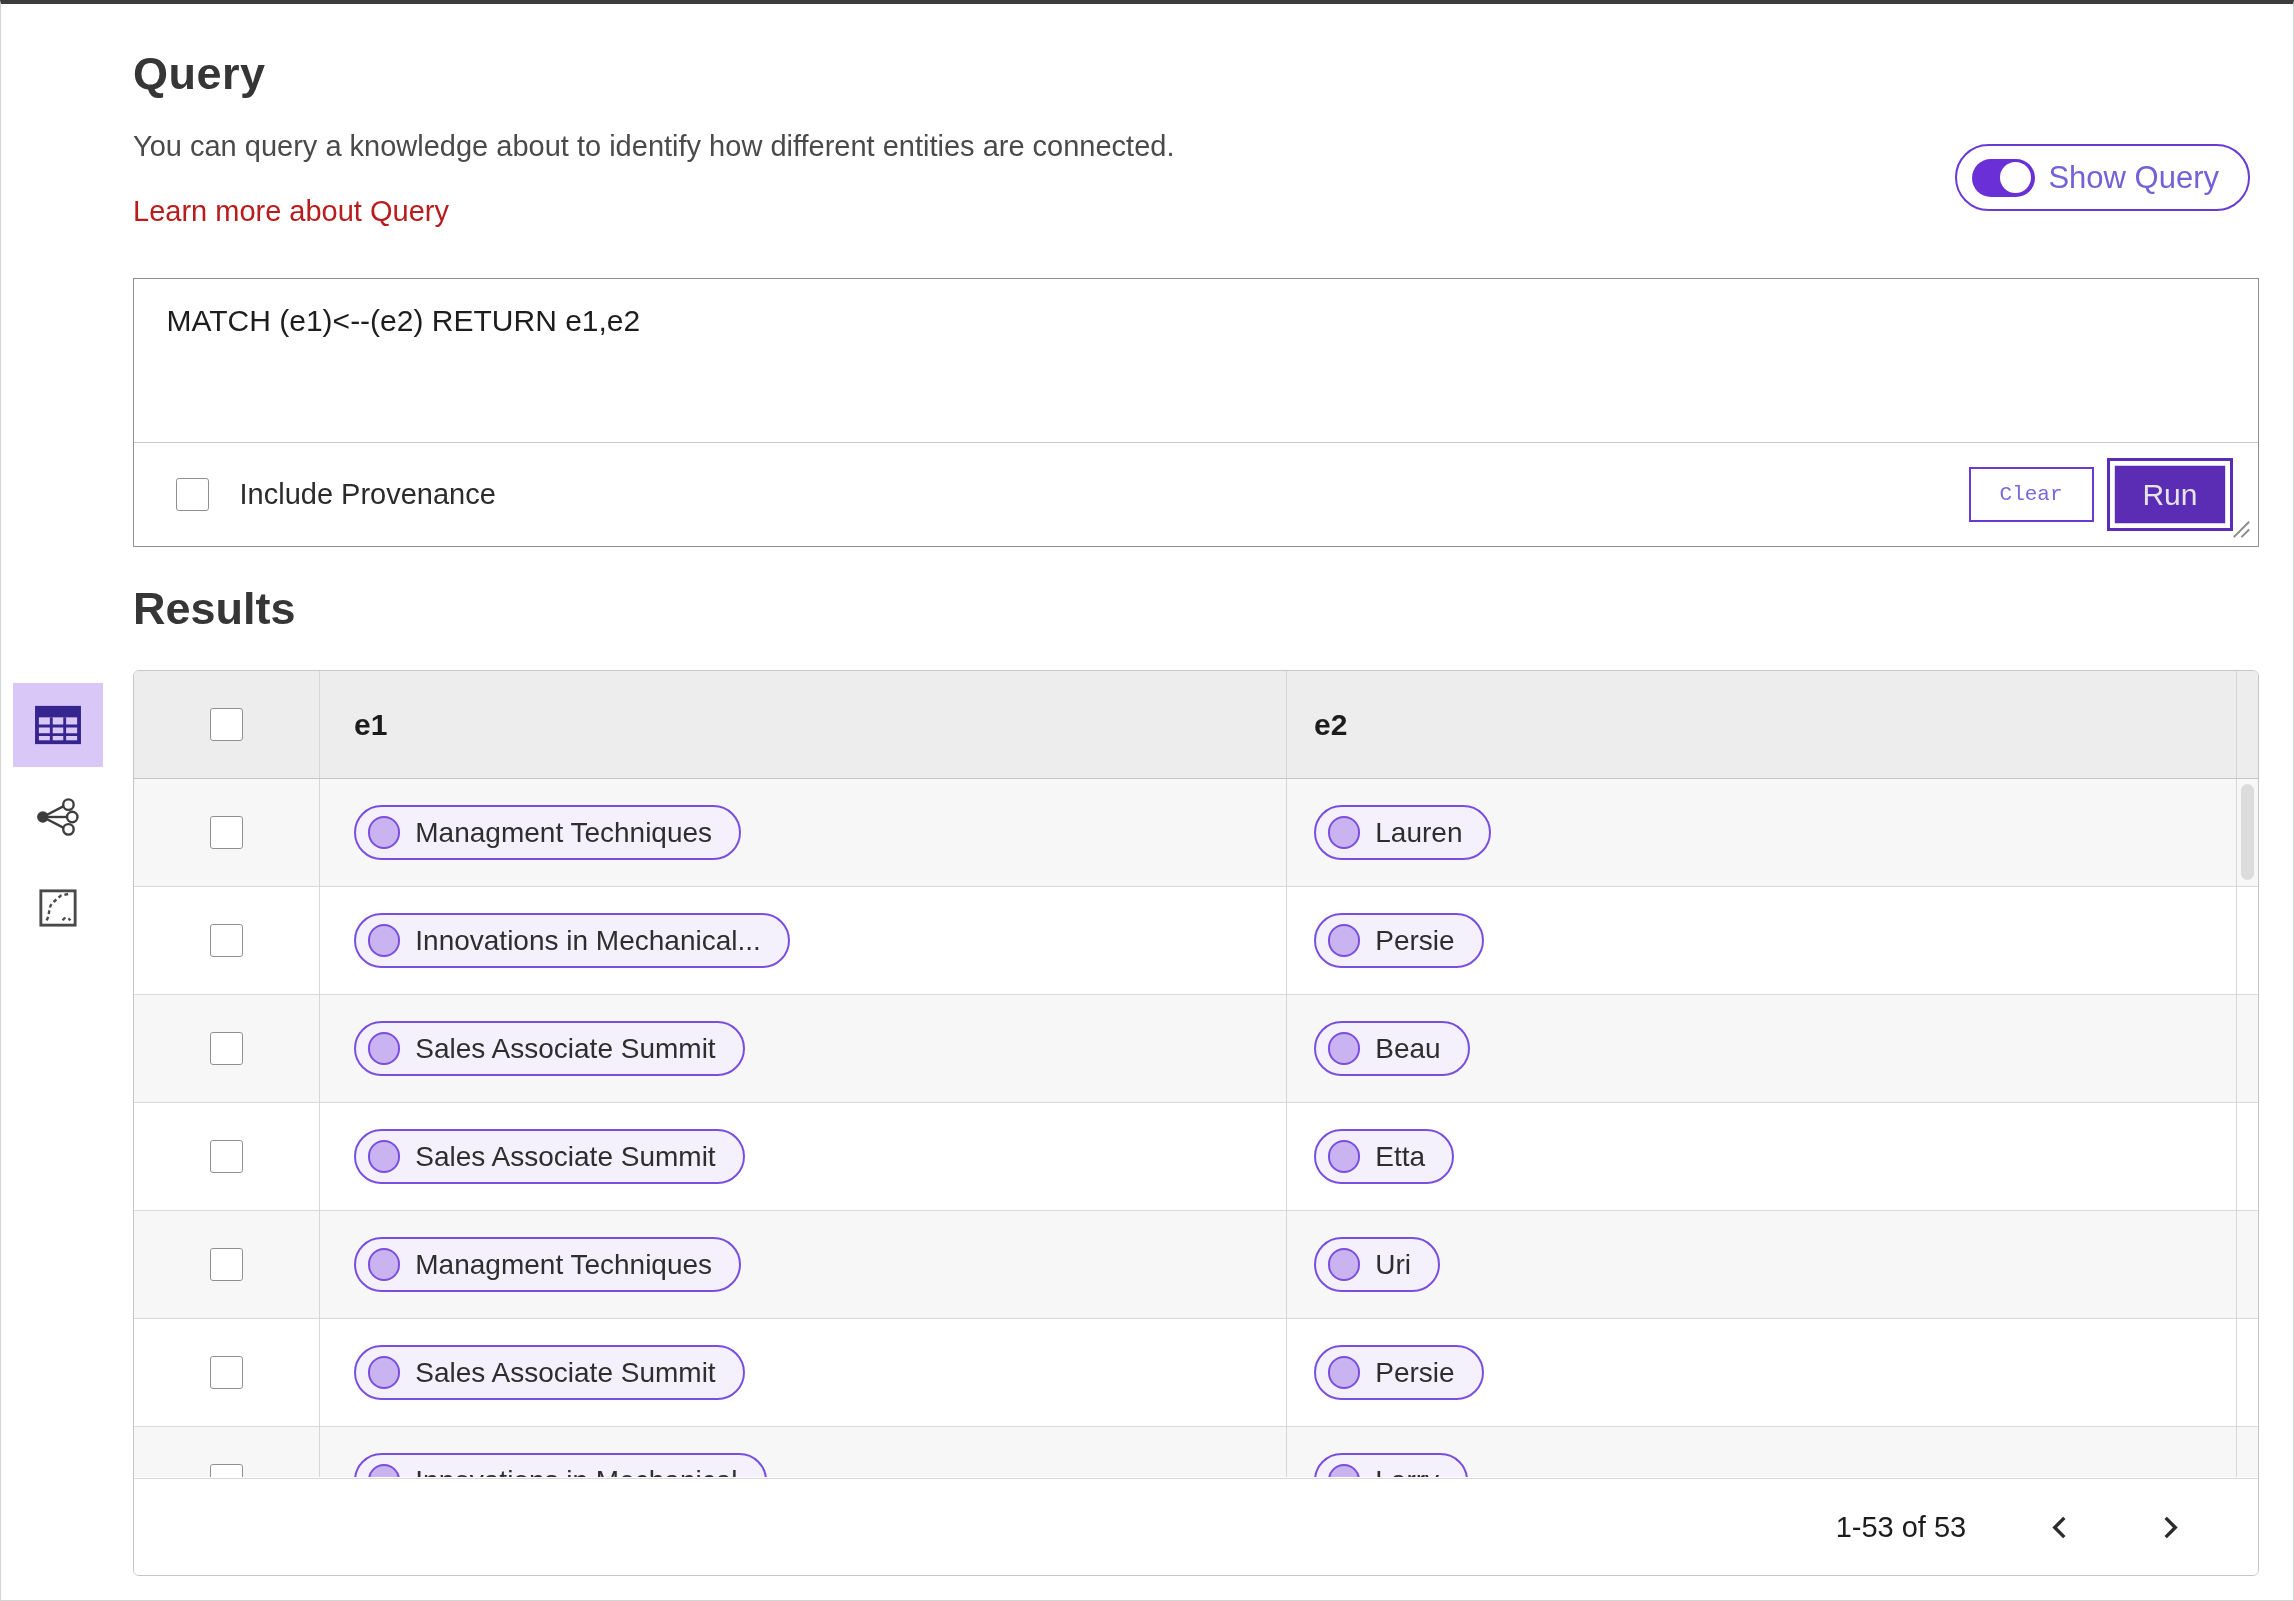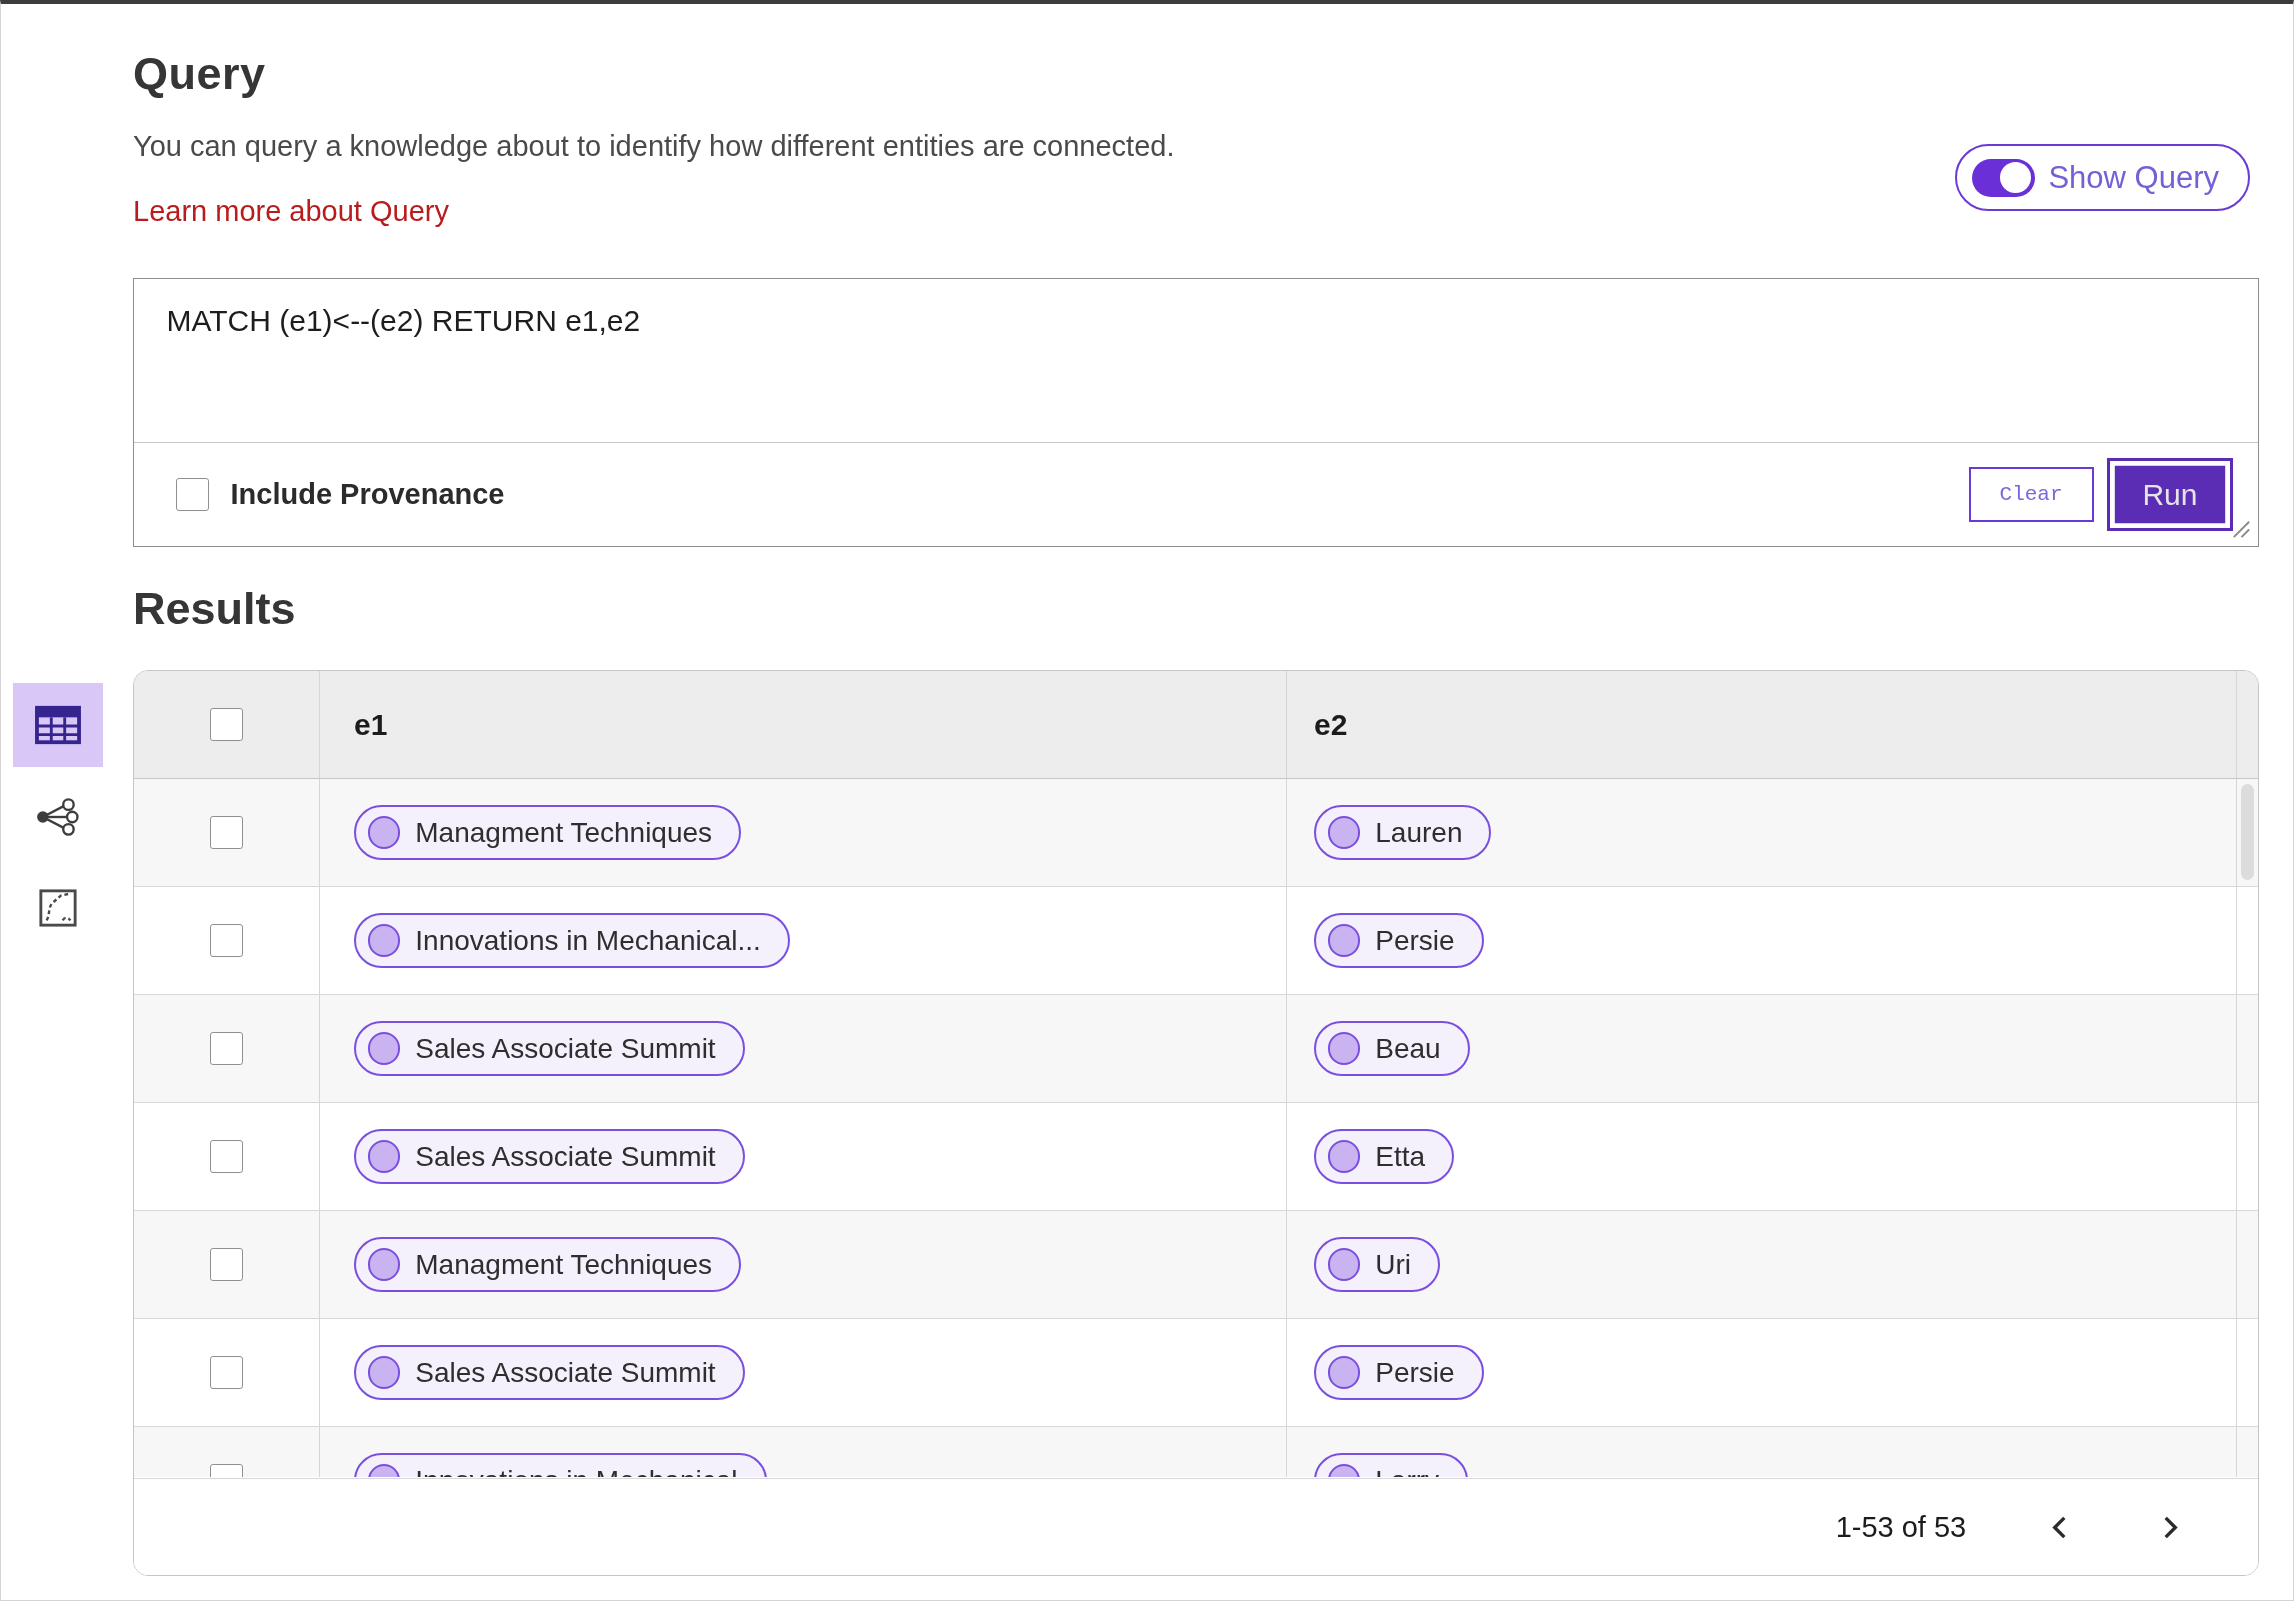--- a/index.html
+++ b/index.html
@@ -28,40 +28,40 @@
   .query-editor {
     position:relative; height:164px; border-bottom:1px solid #c9c9c9;
     padding:25px 32.5px; font-family:Liberation Sans, sans-serif; font-size:30px; color:#1d1d1d; white-space:pre;
   }
   .resize-handle { position:absolute; right:5.7px; bottom:5.7px; }
   .query-controls { flex:1; display:flex; align-items:center; padding:0 25px 0 42px; }
   .checkbox {
     display:inline-block; width:32.5px; height:32.5px; background:#fff;
     border:1.9px solid #8f8f8f; border-radius:2.9px; flex:none; cursor:pointer;
   }
-  .prov-label { font-size:29px; color:#2b2b2b; margin-left:22px;font-weight:bold; }
+  .prov-label { font-size:29px; color:#2b2b2b; margin-left:31px; }
   .clear-btn {
     margin-left:auto; background:#fff; border:2.9px solid #6a3ad4; color:#7668dd;
     font-size:21px; padding:14.3px 29px; cursor:pointer; font-family:Liberation Mono, monospace;
   }
   .run-btn {
     margin-left:13.4px; background:#5b2db4; color:#e5e5e5; font-size:30px; font-family:inherit;
     padding:16.3px 32.5px; border:3.8px solid #5b2db4; box-shadow:inset 0 0 0 4.8px #fff; cursor:pointer;
   }
 
   
   .results-title { position:absolute; left:132px; top:579px; font-size:45px; font-weight:700; color:#363636; }
 
   .view-sidebar { position:absolute; left:11.5px; top:679px; width:90px; display:flex; flex-direction:column; gap:7.6px; }
   .view-item { width:90px; height:84px; display:flex; align-items:center; justify-content:center; cursor:pointer; }
   .view-item.selected { background:#d9c8f7; }
 
   .results-table {
     position:absolute; left:132px; top:666px; width:2126px; height:906px;
-    border:1.9px solid #c6c6c6; border-radius:15px; background:#fff; overflow:hidden;
+    border:1.9px solid #c6c6c6; border-radius:6px; background:#fff; overflow:hidden;
   }
   .thead { height:108px; background:#ededed; border-bottom:1px solid #c6c6c6; display:flex; }
   .th, .td { display:flex; align-items:center; }
   .col-check { width:186px; justify-content:center; border-right:1px solid #d6d6d6; flex:none; }
   .col-e1 { width:967px; padding-left:34px; border-right:1px solid #d6d6d6; flex:none; }
   .col-e2 { flex:1; padding-left:27px; border-right:1px solid #d6d6d6; }
   .col-scroll { width:21px; flex:none; }
   .th-label { font-size:30px; font-weight:700; color:#1c1c1c; }
   .tbody { position:relative; height:698px; overflow:hidden; }
   .tr { height:108px; display:flex; border-bottom:1px solid #d8d8d8; background:#fff; }

